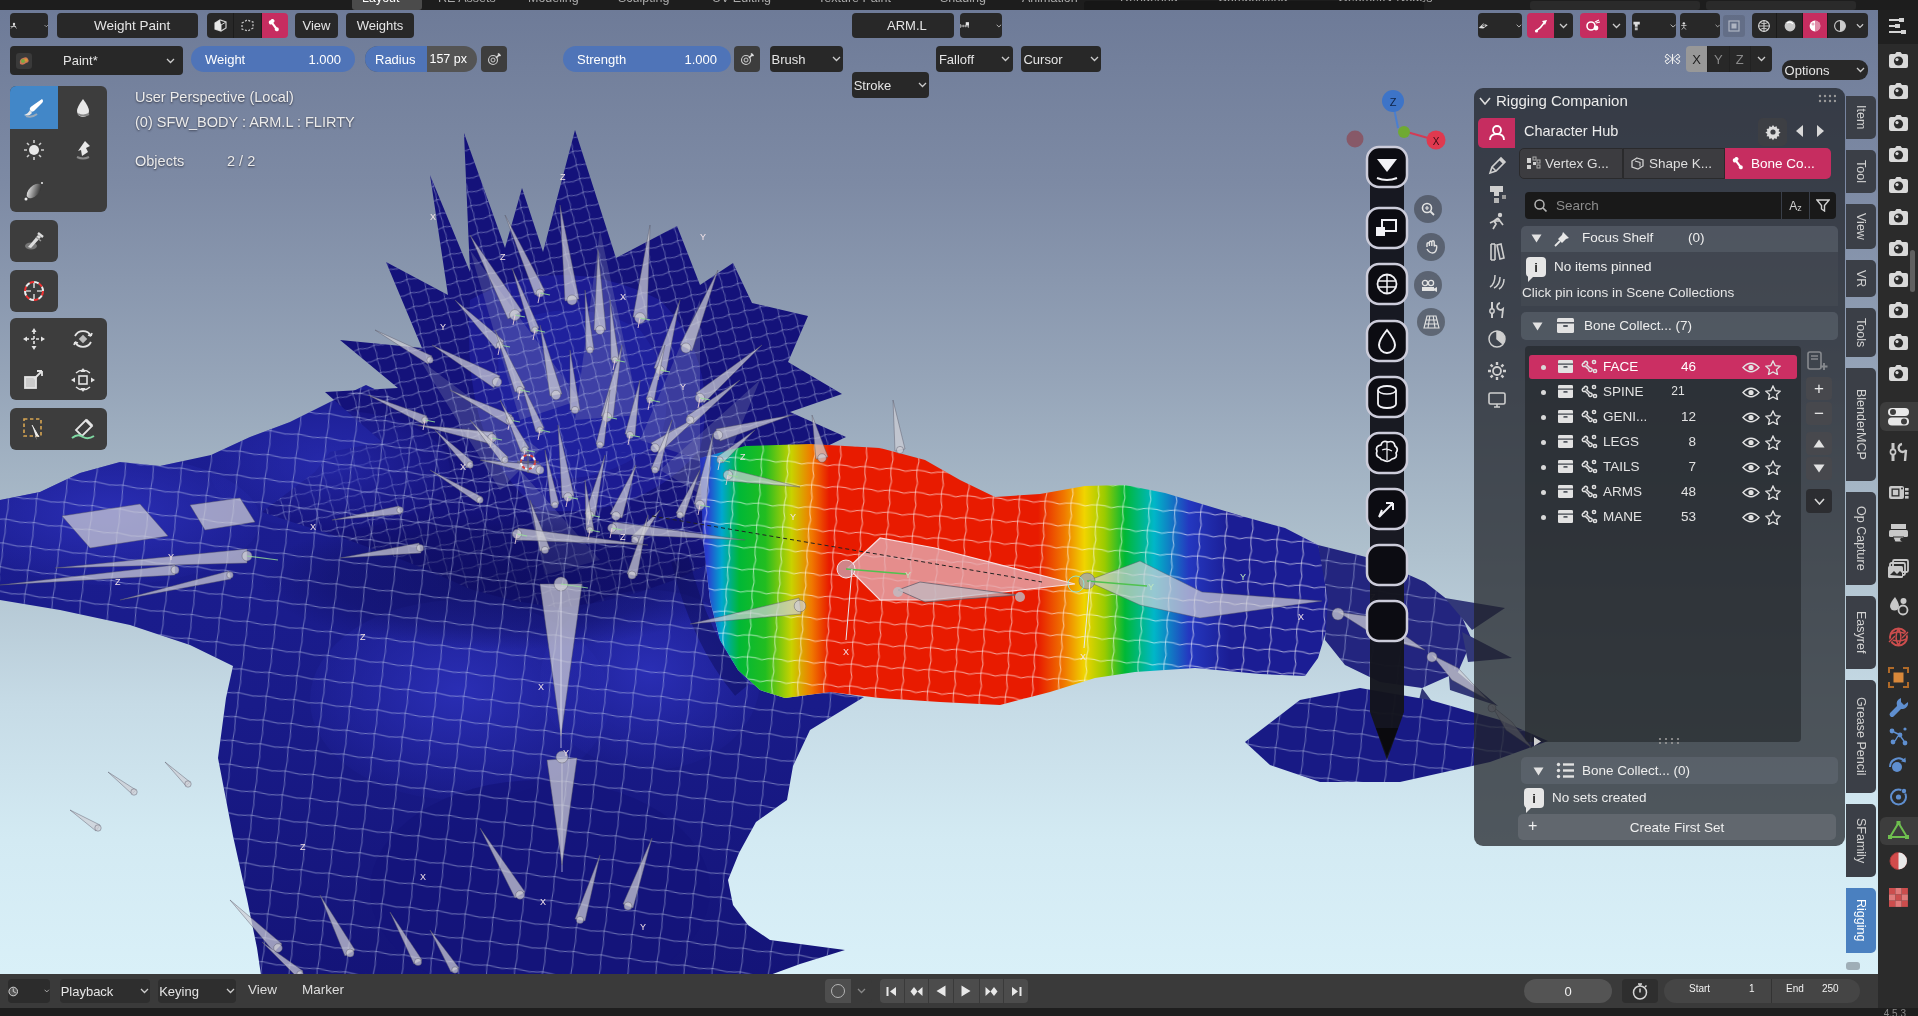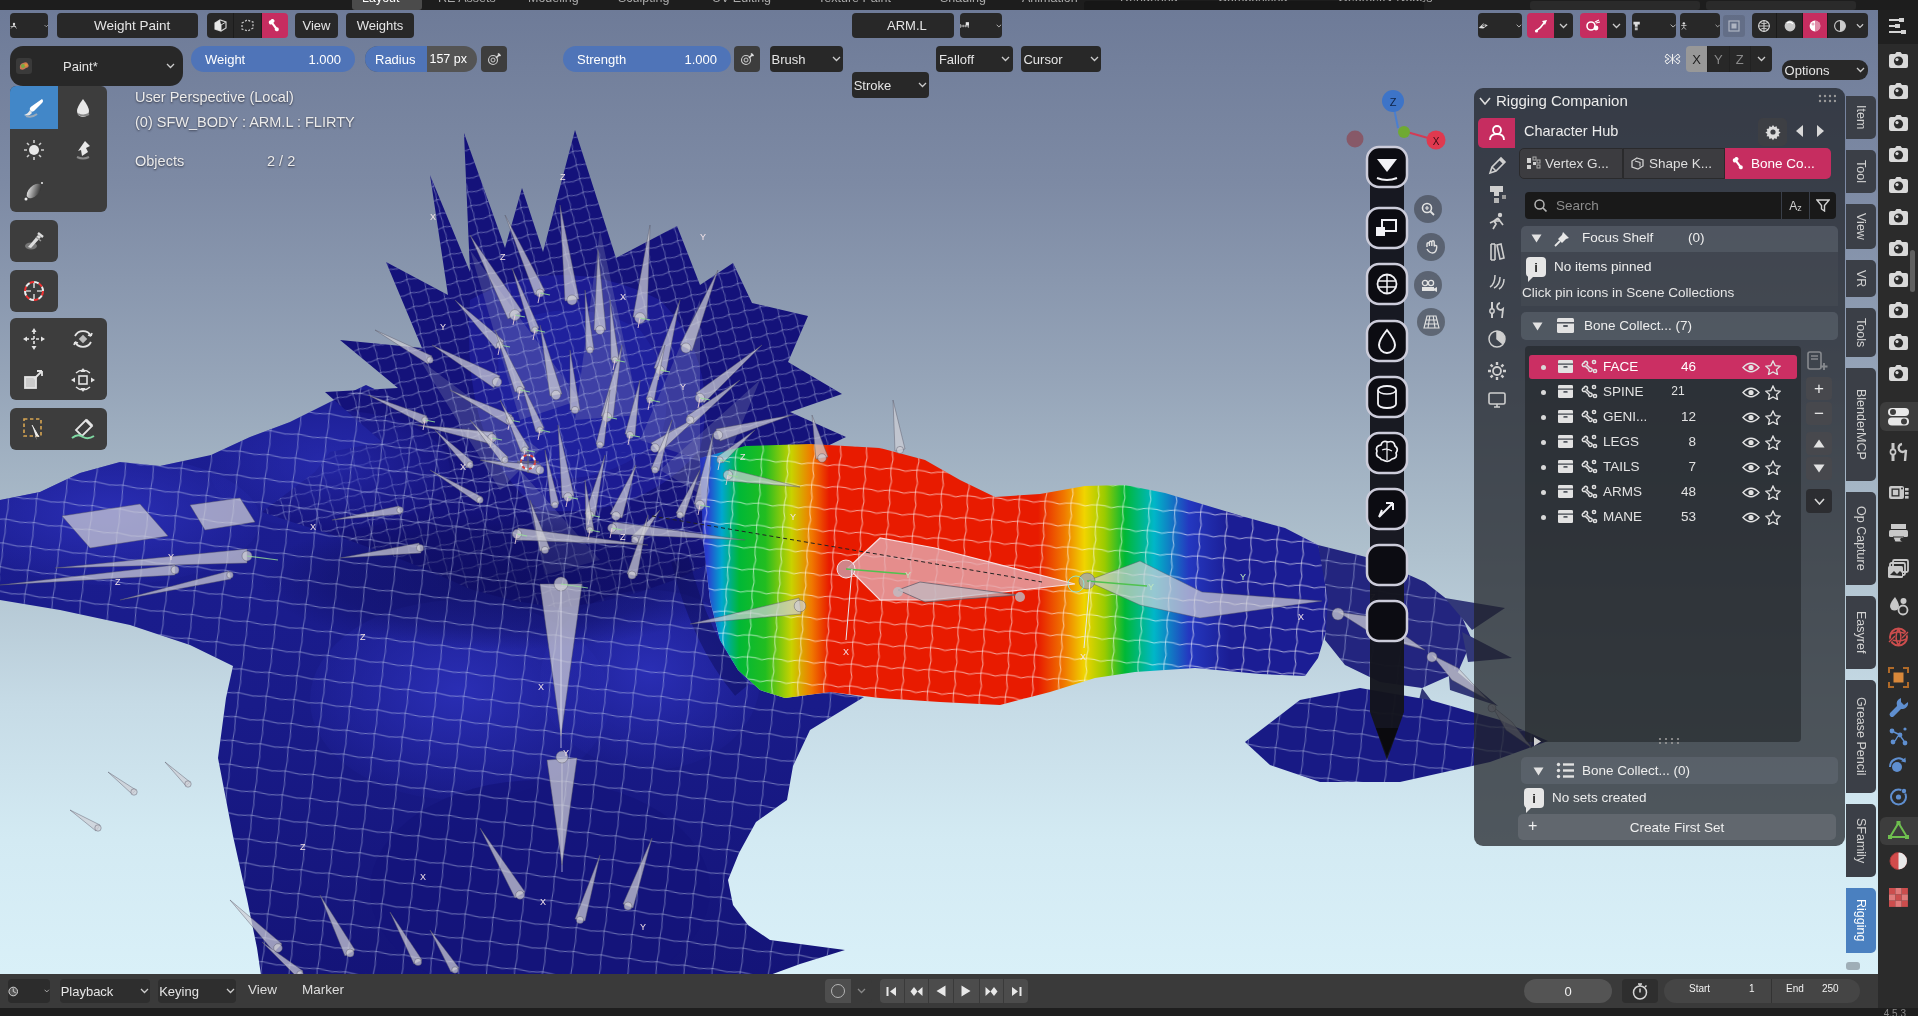--- a/index.html
+++ b/index.html
@@ -531,21 +531,21 @@
           <path d="M7 1.6 a5.4 5.4 0 0 1 0 10.8" fill="#ccc"></path>
         </svg>
       </div>
  <div style="width:16px;background:#282828;display:flex;align-items:center;justify-content:center;">
         <svg class="chev" viewBox="0 0 9 6" style="margin:0;width:8px;">
           <path d="M1 1 L4.5 4.5 L8 1" stroke="#ccc" stroke-width="1.3" fill="none"></path>
         </svg>
       </div>
 </div>
 
-<div class="btn btnl" style="left:10px;top:46px;width:173px;height:40px;padding-left:6px;border-radius:13px;">
+<div class="btn btnl" style="left:10px;top:46px;width:173px;height:29px;padding-left:6px;">
  <svg width="16" height="16" viewBox="0 0 16 16">
         <rect x="0" y="0" width="16" height="16" rx="3" fill="#3a3a3a"></rect>
         <path d="M4 11 Q3 6 7 5 Q11 3 12 6 Q14 9 10 10 Q7 13 4 11 Z" fill="#c75"></path>
         <circle cx="7" cy="8" r="2" fill="#7a4"></circle>
         <circle cx="10" cy="7" r="1.5" fill="#d93"></circle>
       </svg>
  <span style="margin-left:8px;">Paint*</span>
  <svg class="chev" viewBox="0 0 9 6" style="margin-left:auto;margin-right:8px;">
         <path d="M1 1 L4.5 4.5 L8 1" stroke="#ccc" stroke-width="1.3" fill="none"></path>
       </svg>
@@ -713,21 +713,21 @@
           <path d="M16 3 L22 9 L12 19 L6 13 Z" fill="none" stroke="#e4e4e4" stroke-width="1.8"></path>
           <path d="M16 3 L22 9" stroke="#e4e4e4" stroke-width="3"></path>
           <path d="M2 21 Q8 16 13 20 Q18 23 24 19" stroke="#7fd9a2" stroke-width="2" fill="none"></path>
         </svg>
  </div>
 </div>
 
 <div class="tx" style="left:135px;top:89px;font-size:14.5px;color:#ececec;text-shadow:0 1px 2px rgba(20,20,30,0.7);">User Perspective (Local)</div>
 <div class="tx" style="left:135px;top:114px;font-size:14.5px;color:#ececec;text-shadow:0 1px 2px rgba(20,20,30,0.7);">(0) SFW_BODY : ARM.L : FLIRTY</div>
 <div class="tx" style="left:135px;top:153px;font-size:14.5px;color:#ececec;text-shadow:0 1px 2px rgba(20,20,30,0.7);">Objects</div>
-<div class="tx" style="left:227px;top:153px;font-size:14.5px;color:#ececec;text-shadow:0 1px 2px rgba(20,20,30,0.7);margin-left:40px;">2 / 2</div>
+<div class="tx" style="left:227px;top:153px;font-size:14.5px;color:#ececec;text-shadow:0 1px 2px rgba(20,20,30,0.7);">2 / 2</div>
 
 <svg class="ab" style="left:1340px;top:85px;" width="110" height="70" viewBox="0 0 110 70">
  <path d="M53 18 L58 43" stroke="#4a7fd0" stroke-width="2"></path>
  <path d="M60 45 L88 53" stroke="#d23c55" stroke-width="2"></path>
  <path d="M60 45 L63 48" stroke="#5a9c30" stroke-width="2"></path>
  <circle cx="53" cy="16" r="11" fill="#3d74c8"></circle>
  <text x="53" y="20.5" font-size="11" fill="#0e2245" text-anchor="middle" font-family="Liberation Sans">Z</text>
  <circle cx="64" cy="47" r="6" fill="#6faa33"></circle>
  <circle cx="15" cy="54" r="8.5" fill="#8c4a56" opacity="0.75"></circle>
  <circle cx="96" cy="55" r="9.5" fill="#e0394f"></circle>

